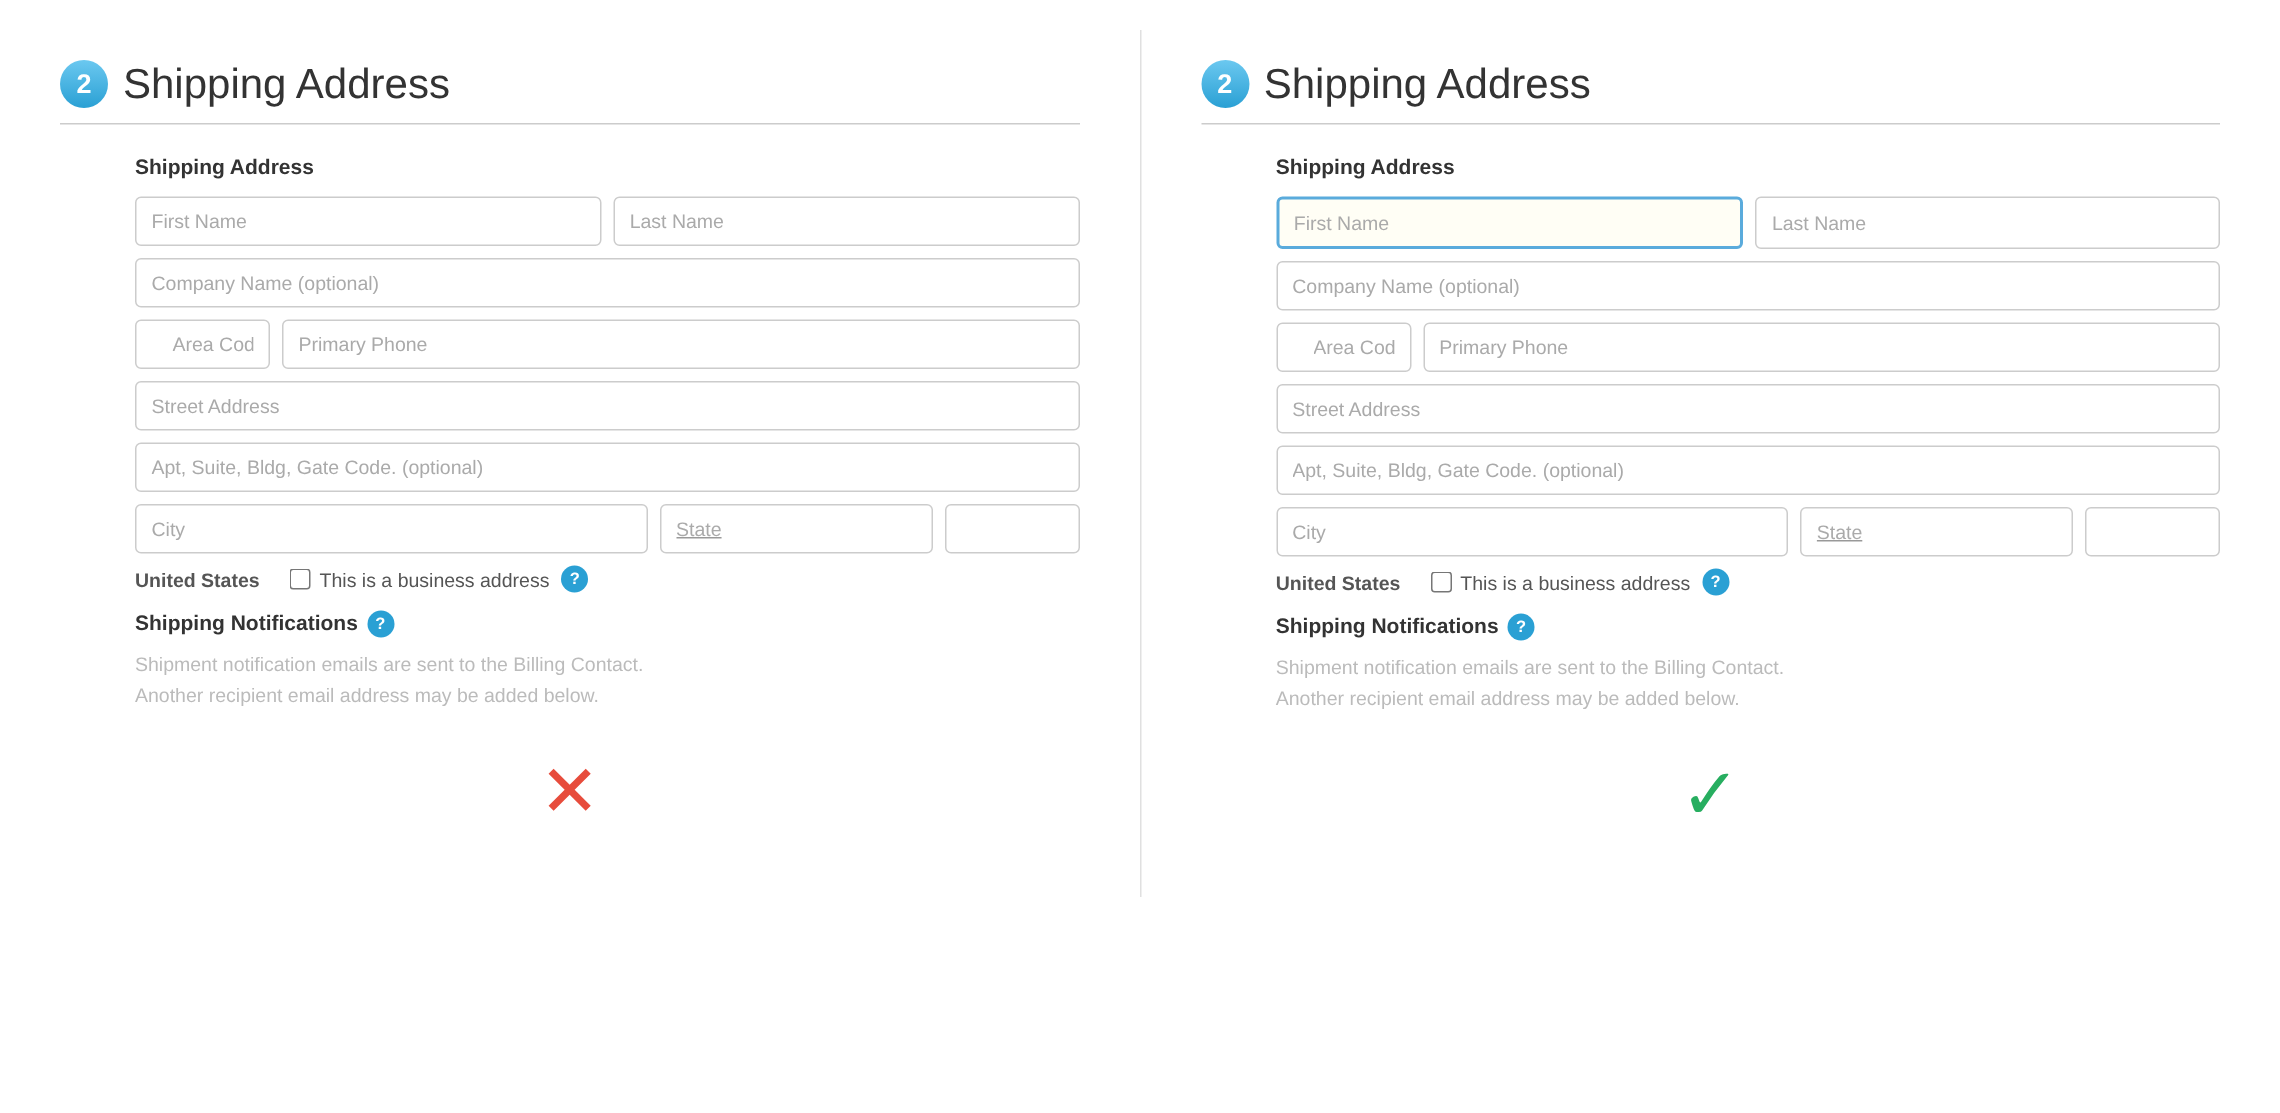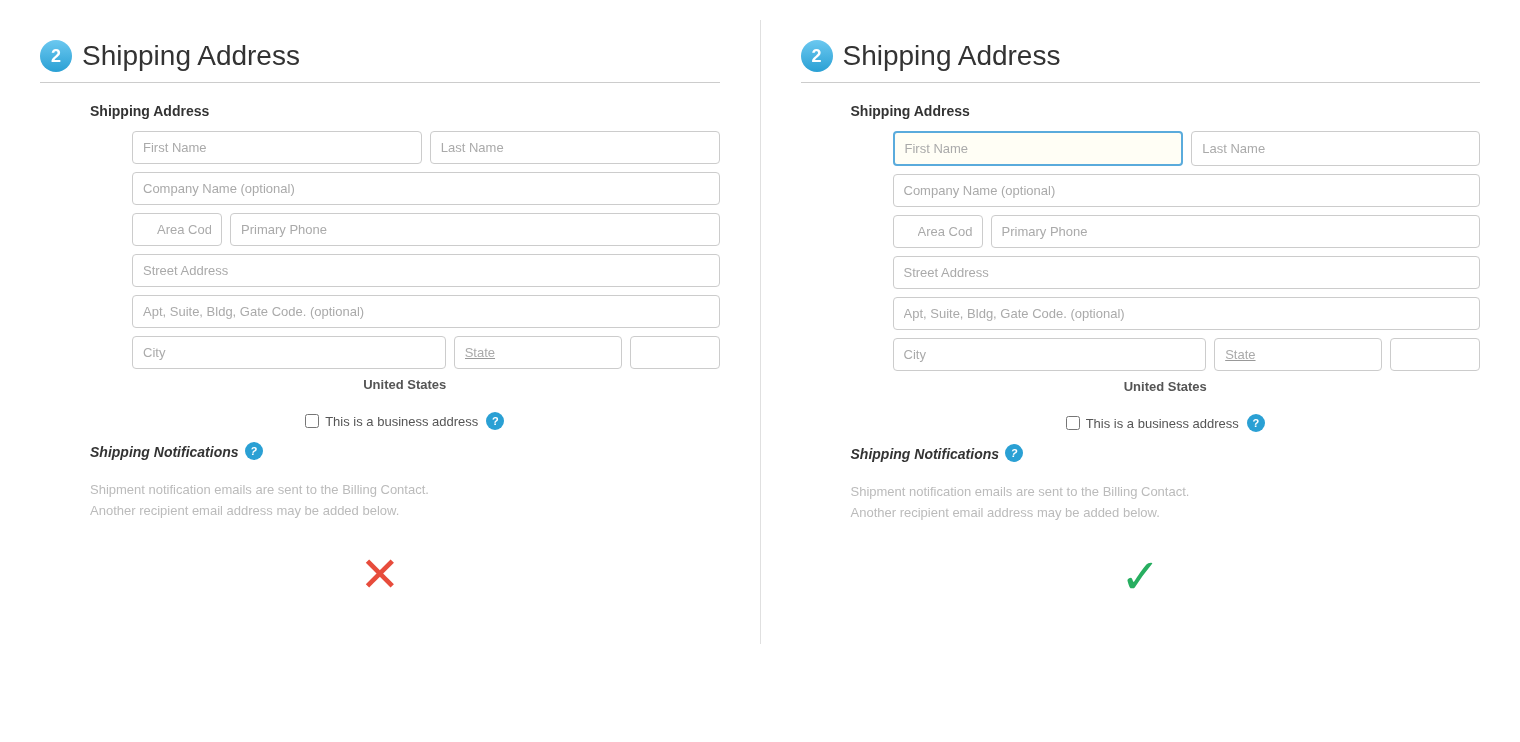--- a/index.html
+++ b/index.html
@@ -62,21 +62,20 @@
       margin-bottom: 12px;
       margin-left: 50px;
     }
     .form-area {
       margin-left: 50px;
     }
     .form-row {
       display: flex;
       gap: 8px;
       margin-bottom: 8px;
-      margin-left: 42px;
     }
     .form-input {
       border: 1px solid #ccc;
       border-radius: 4px;
       padding: 8px 10px;
       font-size: 13px;
       color: #999;
       background: #fff;
       outline: none;
       width: 100%;
@@ -93,21 +92,20 @@
     .input-half { flex: 1; }
     .input-area-code { width: 90px; flex: 0 0 90px; padding-left: 24px; }
     .input-city { flex: 2; }
     .input-state { flex: 1; text-decoration: underline; }
     .input-zip { flex: 1; max-width: 90px; }
     .country-row {
       display: flex;
       align-items: center;
       gap: 20px;
       margin-bottom: 12px;
-      flex-direction: column;
     }
     .country-label {
       font-size: 13px;
       font-weight: bold;
       color: #555;
       margin-left: 0;
     }
     .business-checkbox-row {
       display: flex;
       align-items: center;
@@ -132,28 +130,27 @@
       font-size: 11px;
       font-weight: bold;
       display: inline-flex;
       align-items: center;
       justify-content: center;
       cursor: pointer;
       margin-left: 2px;
     }
     .notifications-header {
       display: flex;
-      align-items: flex-end;
+      align-items: flex-start;
       gap: 4px;
       font-weight: bold;
       font-size: 14px;
       color: #333;
       margin-left: 50px;
-      margin-bottom: 20px;
-      font-style: italic;
+      margin-bottom: 8px;
     }
     .notifications-text {
       font-size: 13px;
       color: #bbb;
       margin-left: 50px;
       line-height: 1.6;
     }
     .result-icon {
       display: flex;
       justify-content: center;

